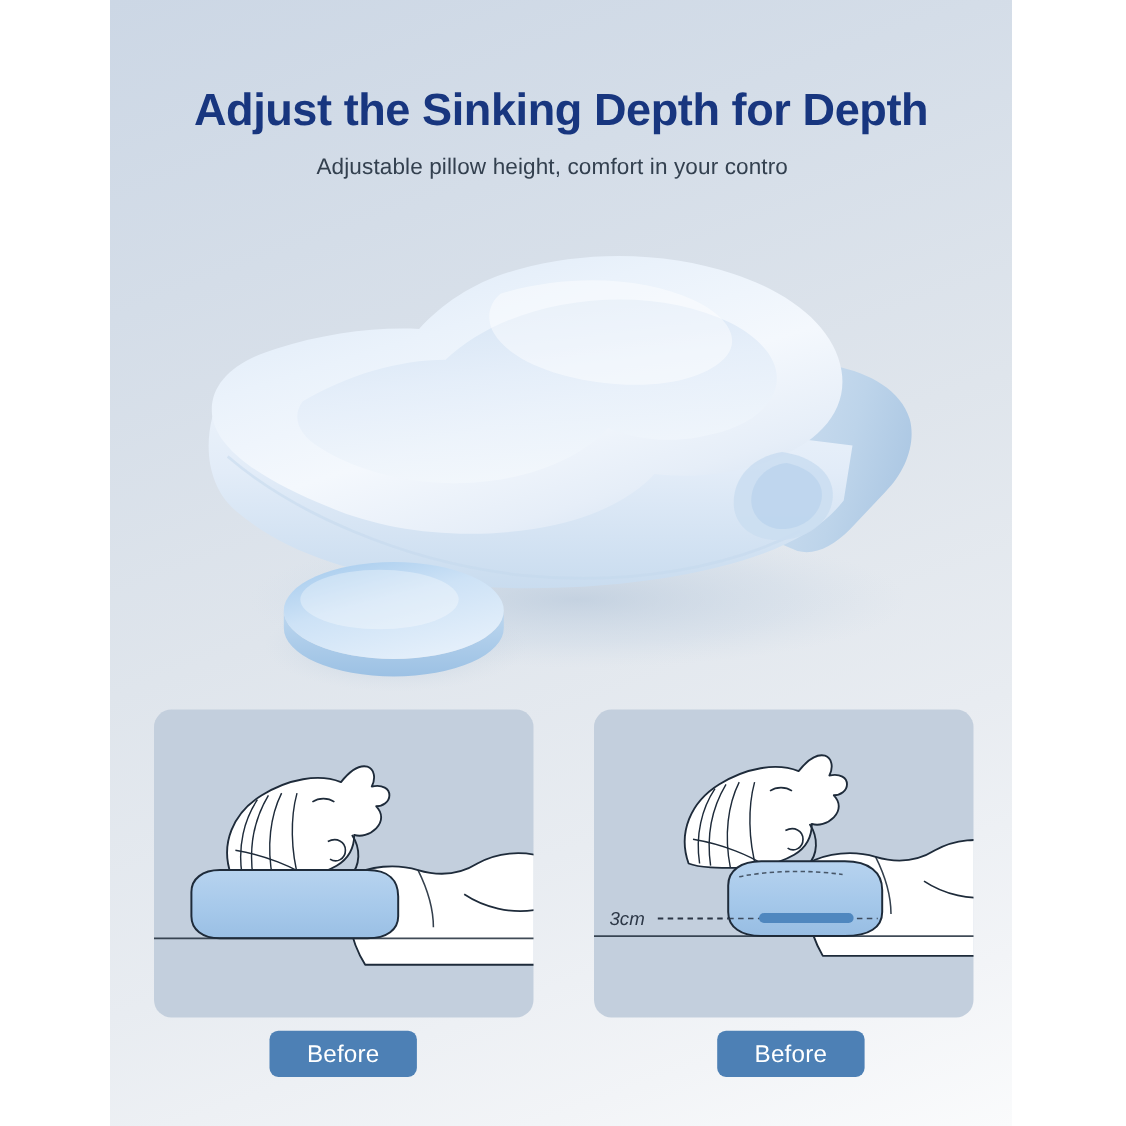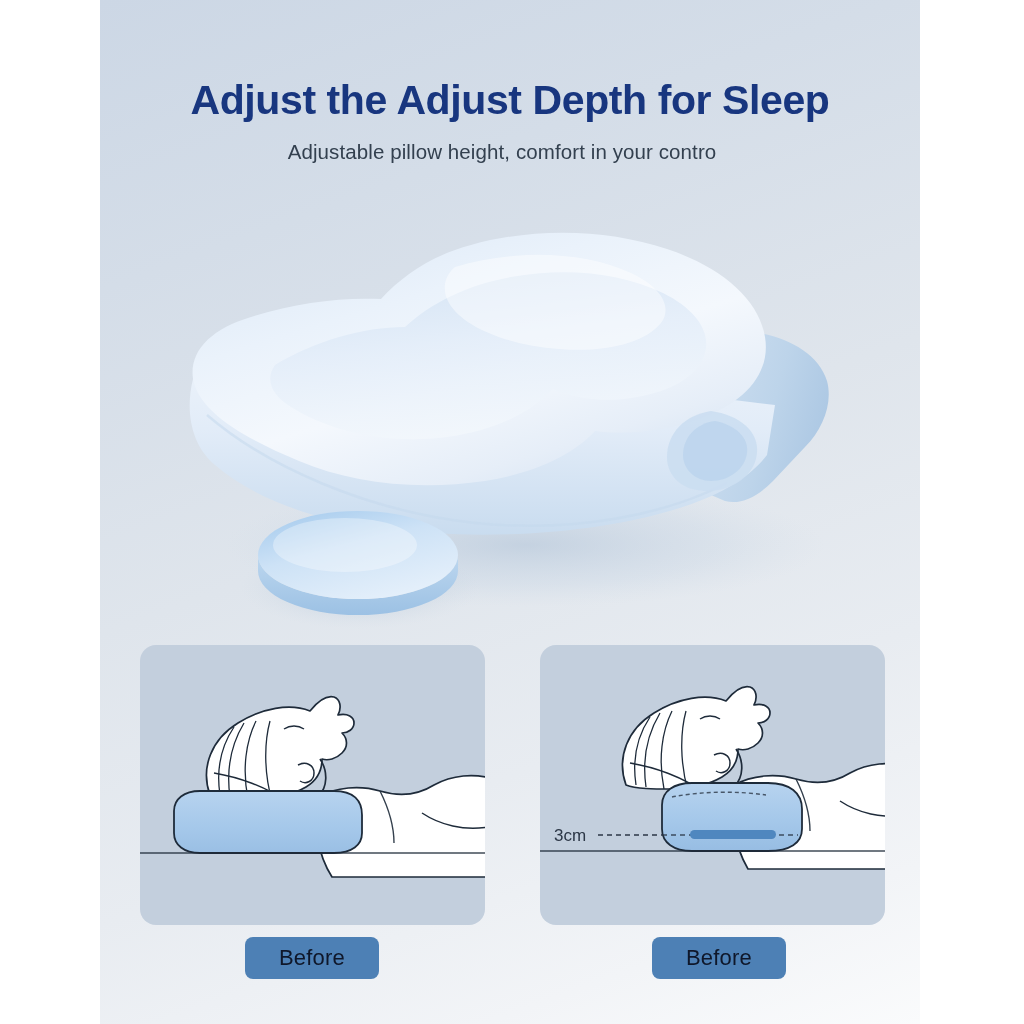--- a/index.html
+++ b/index.html
@@ -85,20 +85,21 @@
     background: #c3cfdd;
     border-radius: 16px;
   }
   .panel-scene {
     position: absolute;
     left: 0;
     top: 0;
     width: 373px;
     height: 280px;
     overflow: visible;
+    font-style: italic;
   }
   .panel-scene svg {
     position: absolute;
     left: -18px;
     top: 0;
     width: 400px;
     height: 280px;
     overflow: visible;
   }
 
@@ -111,21 +112,21 @@
     height: 46px;
   }
   .badge {
     position: absolute;
     top: 0;
     height: 42px;
     min-width: 134px;
     padding: 0 22px;
     box-sizing: border-box;
     background: #4d80b5;
-    color: #0f172a;
+    color: #ffffff;
     border-radius: 8px;
     font-size: 22px;
     line-height: 42px;
     text-align: center;
     letter-spacing: 0.2px;
     font-weight: normal;
   }
   .badge-before { left: 105px; }
   .badge-after  { left: 512px; }
 
@@ -135,21 +136,21 @@
     font-family: "Liberation Sans", sans-serif;
   }
 </style>
 </head>
 <body>
 
 <div class="canvas">
   <div class="content">
 
     <div class="heading">
-      <h1 class="title">Adjust the Adjust Depth for Sleep</h1>
+      <h1 class="title">Adjust the Sinking Depth for Depth</h1>
       <p class="subtitle">Adjustable pillow height, comfort in your contro</p>
     </div>
 
     <div class="hero">
       <svg viewBox="0 0 720 420" xmlns="http://www.w3.org/2000/svg">
         <defs>
           <linearGradient id="pillowTop" x1="0.15" y1="0" x2="0.85" y2="1">
             <stop offset="0%" stop-color="#dde9f7"></stop>
             <stop offset="28%" stop-color="#eaf2fb"></stop>
             <stop offset="55%" stop-color="#f4f8fd"></stop>

